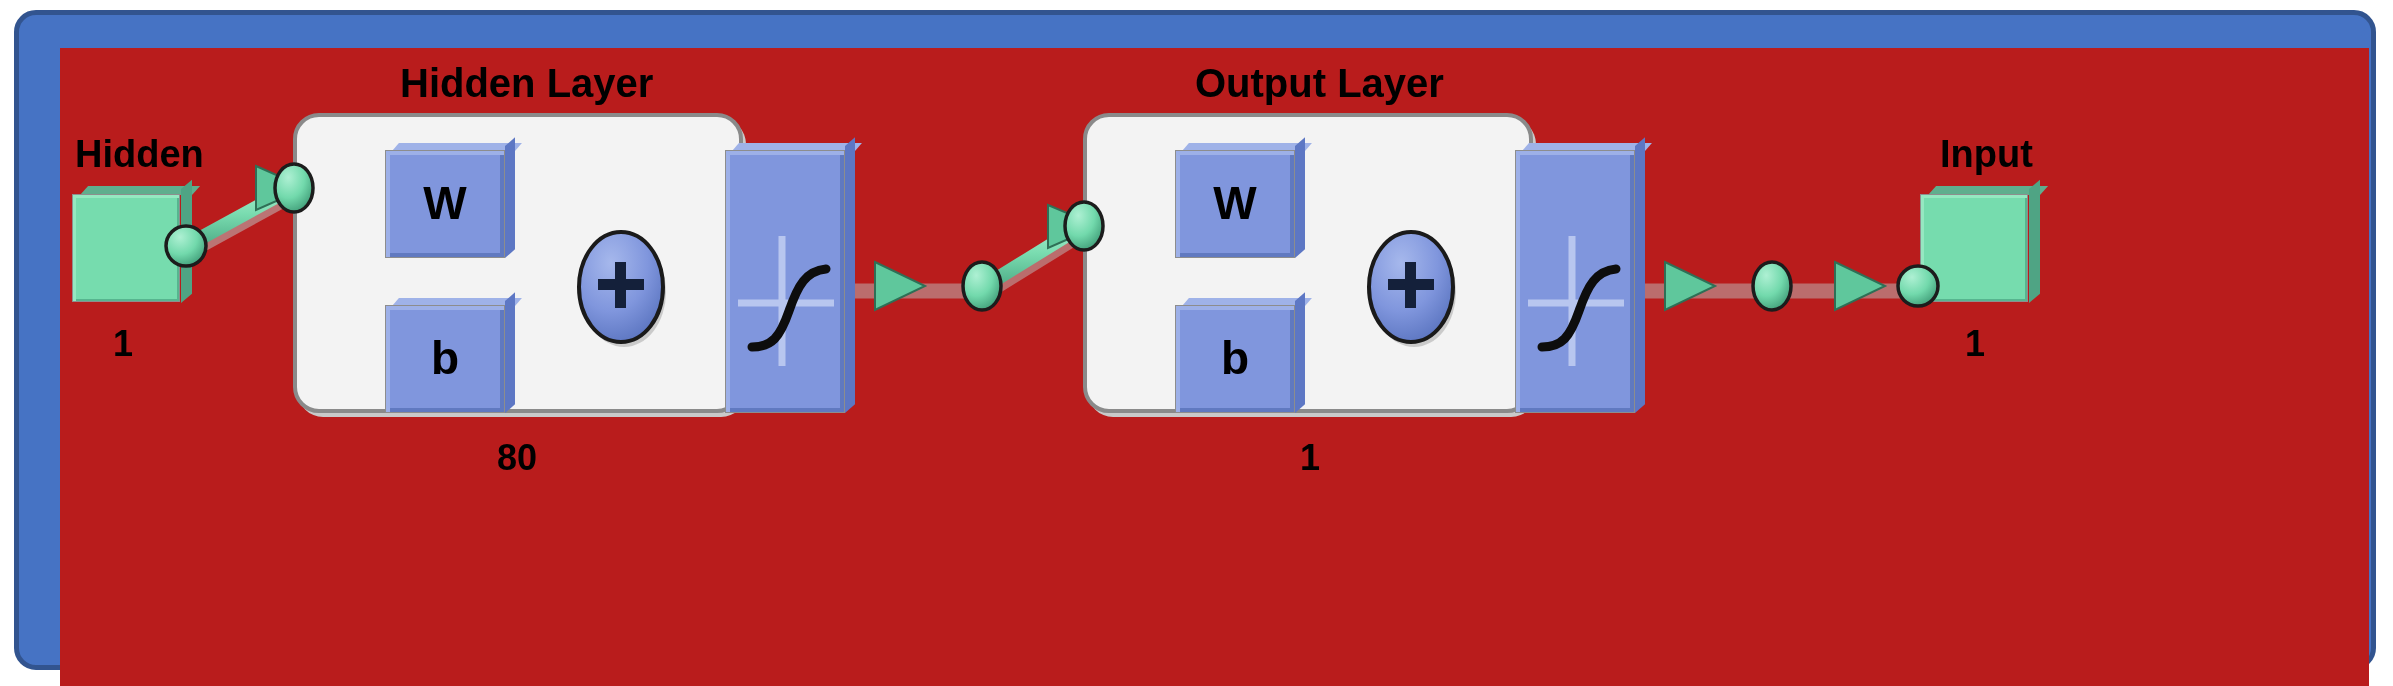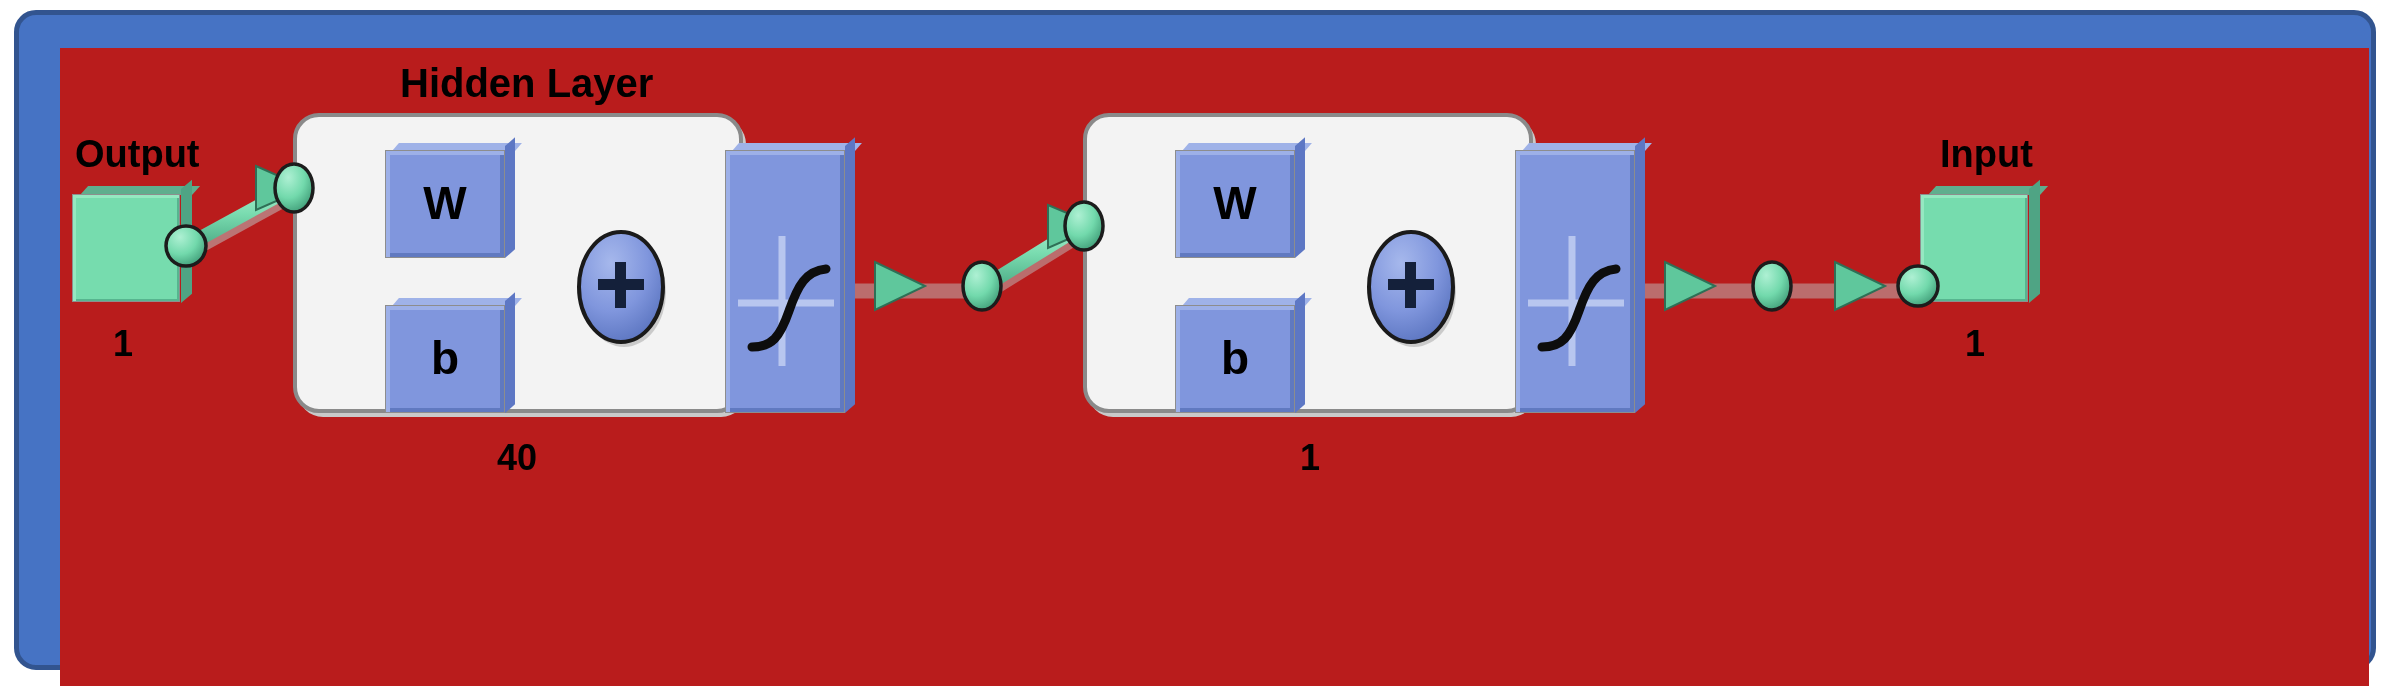--- a/index.html
+++ b/index.html
@@ -205,25 +205,26 @@
 
         <line x1="1715" y1="238" x2="1860" y2="238" stroke="#bdbdbd" stroke-width="15" transform="translate(2,5)" opacity="0.5"></line>
         <line x1="1715" y1="238" x2="1860" y2="238" stroke="url(#gwire)" stroke-width="13"></line>
         <polygon points="1775,214 1825,238 1775,262" fill="#5fc79c" stroke="#2f6f56" stroke-width="2"></polygon>
       </svg>
 
       <div class="layerbox" style="left:233px; top:65px; width:450px; height:300px;"></div>
       <div class="layerbox" style="left:1023px; top:65px; width:450px; height:300px;"></div>
 
       <div class="lbl lbl-title" style="left:340px; top:15px;">Hidden Layer</div>
-
-      <div class="lbl lbl-num" style="left:437px; top:392px;">40</div>
+      <div class="lbl lbl-title" style="left:1135px; top:15px;">Output Layer</div>
+
+      <div class="lbl lbl-num" style="left:437px; top:392px;">80</div>
       <div class="lbl lbl-num" style="left:1240px; top:392px;">1</div>
 
-      <div class="lbl lbl-cap" style="left:15px; top:87px;">Output</div>
+      <div class="lbl lbl-cap" style="left:15px; top:87px;">Hidden</div>
       <div class="cube" style="left:12px; top:138px;">
         <div class="top"></div>
         <div class="side"></div>
         <div class="face"></div>
       </div>
       <div class="lbl lbl-num" style="left:53px; top:278px;">1</div>
 
       <div class="wblock" style="left:325px; top:95px; width:130px; height:115px;">
         <div class="wtop"></div>
         <div class="wside"></div>

